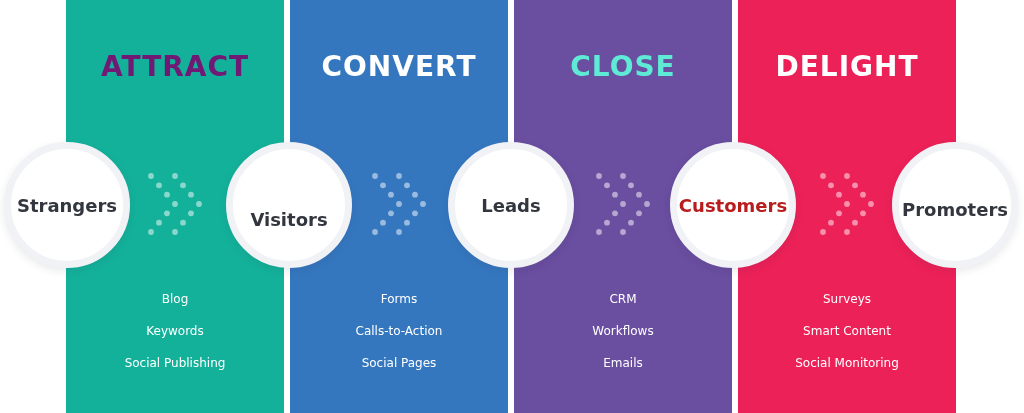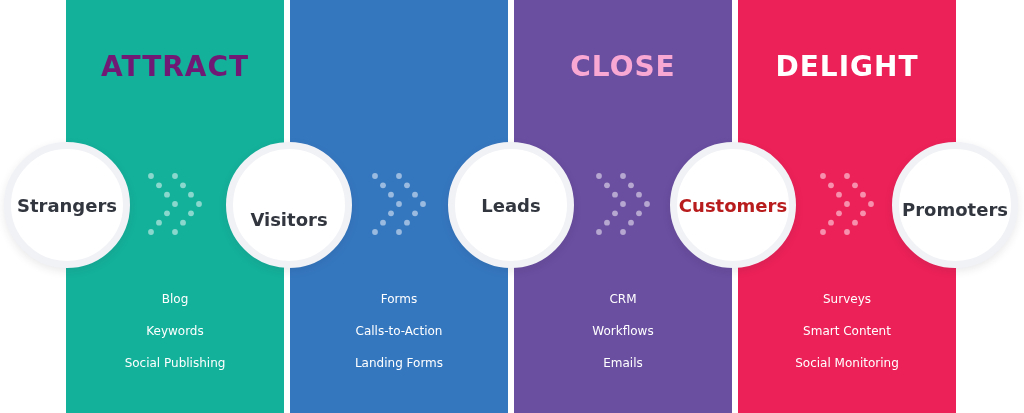--- a/index.html
+++ b/index.html
@@ -91,29 +91,30 @@
   <div class="stage stage-0" style="background-color: rgb(20, 177, 154);">
     <div class="stage-title" style="color: #701a75;">ATTRACT</div>
     <div class="stage-items">
       <div class="stage-item">Blog</div>
       <div class="stage-item">Keywords</div>
       <div class="stage-item">Social Publishing</div>
     </div>
   </div>
 
   <div class="stage stage-1" style="background-color: rgb(53, 119, 191);">
+    <div class="stage-title" style="color: rgb(255, 255, 255);">CONVERT</div>
     <div class="stage-items">
       <div class="stage-item">Forms</div>
       <div class="stage-item">Calls-to-Action</div>
-      <div class="stage-item">Landing Forms</div>
+      <div class="stage-item">Social Pages</div>
     </div>
   </div>
 
   <div class="stage stage-2" style="background-color: rgb(106, 78, 160);">
-    <div class="stage-title" style="color: #f9a8d4;">CLOSE</div>
+    <div class="stage-title" style="color: #5eead4;">CLOSE</div>
     <div class="stage-items">
       <div class="stage-item">CRM</div>
       <div class="stage-item">Workflows</div>
       <div class="stage-item">Emails</div>
     </div>
   </div>
 
   <div class="stage stage-3" style="background-color: rgb(236, 33, 88);">
     <div class="stage-title" style="color: #ffffff;">DELIGHT</div>
     <div class="stage-items">

